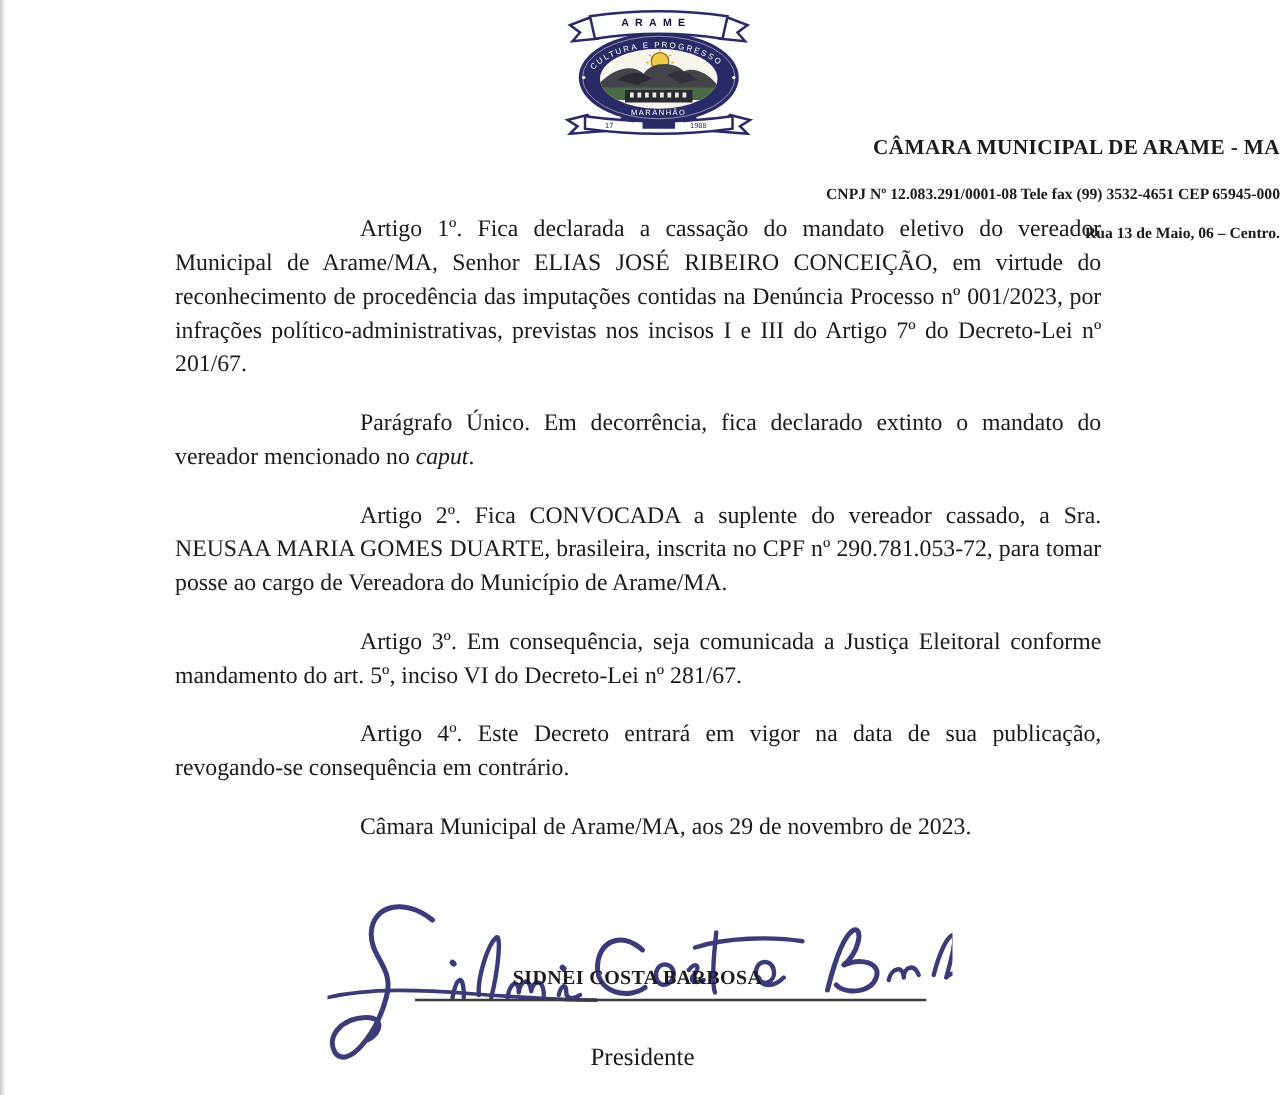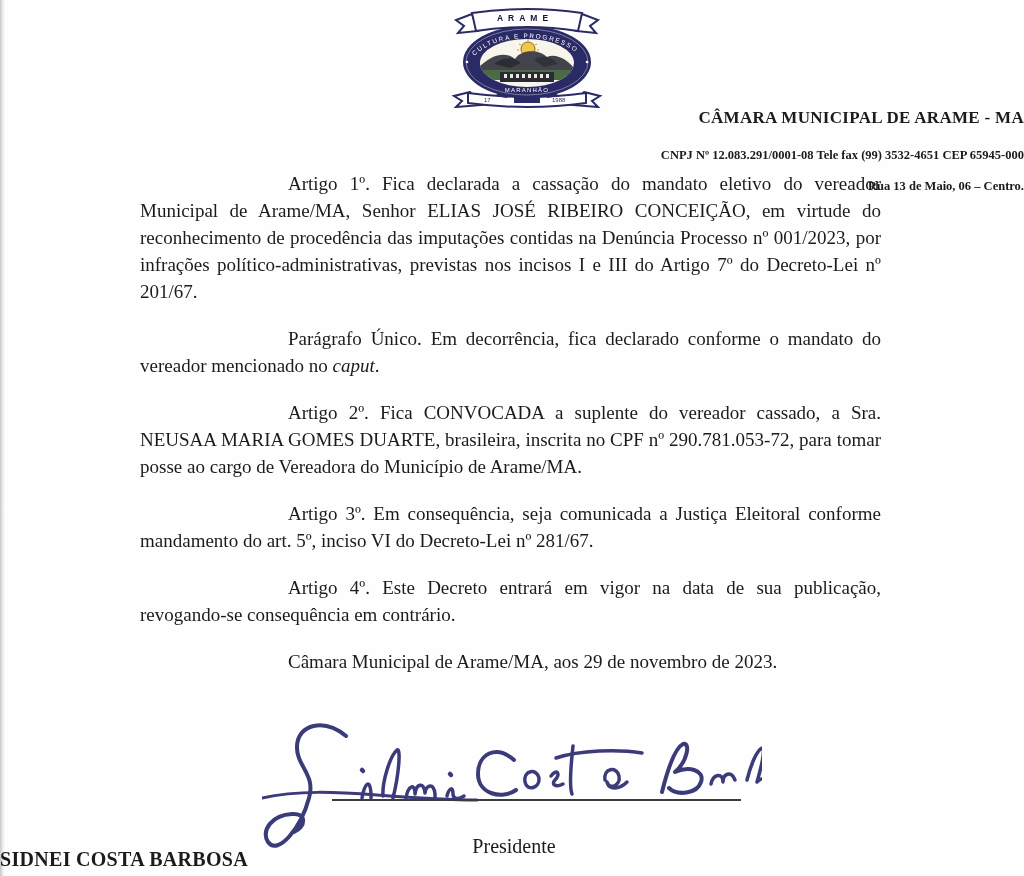--- a/index.html
+++ b/index.html
@@ -16,22 +16,22 @@
   .addr{font-size:12.5px;margin-top:16px;}
   .crest{position:absolute;left:442px;top:4px;}
   .body-text{position:absolute;left:140px;top:170px;width:741px;
     font-size:19px;line-height:27px;text-align:justify;}
   .body-text p{margin:0 0 20px 0;text-indent:148px;}
   .body-text p.closing{margin-top:10px;}
   em.caput{font-style:italic;margin-top:10px;}
   .sig-svg{position:absolute;left:262px;top:716px;}
   .sig-line{position:absolute;left:332px;top:799px;width:409px;height:0;
     border-top:2px solid #3c3c3c;}
-  .sig-name{position:absolute;left:0;width:1020px;top:848px;
-    font-weight:bold;font-size:20px;letter-spacing:.3px;}
+  .sig-name{position:absolute;left:0;width:1020px;top:774px;text-align:center;
+    font-weight:bold;font-size:16px;letter-spacing:.3px;}
   .sig-role{position:absolute;left:0;width:1028px;top:835px;text-align:center;font-size:20px;}
   .crest text{font-family:"Liberation Sans", sans-serif;}
 </style>
 </head>
 <body>
 
 <div class="page">
   <div class="scan-edge"></div>
 
   <svg class="crest" width="170" height="104" viewBox="0 0 170 104">
@@ -103,21 +103,21 @@
     <div class="org">CÂMARA MUNICIPAL DE ARAME - MA</div>
     <div class="cnpj">CNPJ Nº 12.083.291/0001-08 Tele fax (99) 3532-4651 CEP 65945-000</div>
     <div class="addr">Rua 13 de Maio, 06 – Centro.</div>
   </div>
 
   <div class="body-text">
     <p>
       <span>Artigo 1º. Fica declarada a cassação do mandato eletivo do vereador Municipal de Arame/MA, Senhor ELIAS JOSÉ RIBEIRO CONCEIÇÃO, em virtude do reconhecimento de procedência das imputações contidas na Denúncia Processo nº 001/2023, por infrações político-administrativas, previstas nos incisos I e III do Artigo 7º do Decreto-Lei nº 201/67.</span>
     </p>
     <p>
-      <span>Parágrafo Único. Em decorrência, fica declarado conforme o mandato do vereador mencionado no </span><em class="caput">caput</em><span>.</span>
+      <span>Parágrafo Único. Em decorrência, fica declarado extinto o mandato do vereador mencionado no </span><em class="caput">caput</em><span>.</span>
     </p>
     <p>
       <span>Artigo 2º. Fica CONVOCADA a suplente do vereador cassado, a Sra. NEUSAA MARIA GOMES DUARTE, brasileira, inscrita no CPF nº 290.781.053-72, para tomar posse ao cargo de Vereadora do Município de Arame/MA.</span>
     </p>
     <p>
       <span>Artigo 3º. Em consequência, seja comunicada a Justiça Eleitoral conforme mandamento do art. 5º, inciso VI do Decreto-Lei nº 281/67.</span>
     </p>
     <p>
       <span>Artigo 4º. Este Decreto entrará em vigor na data de sua publicação, revogando-se consequência em contrário.</span>
     </p>

